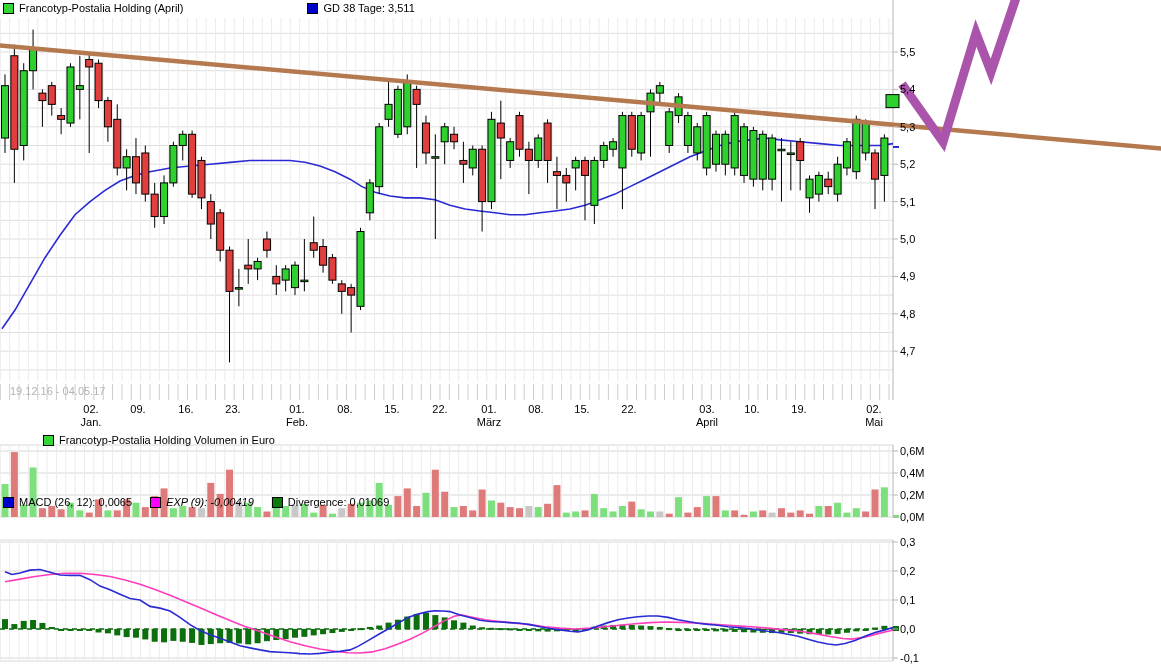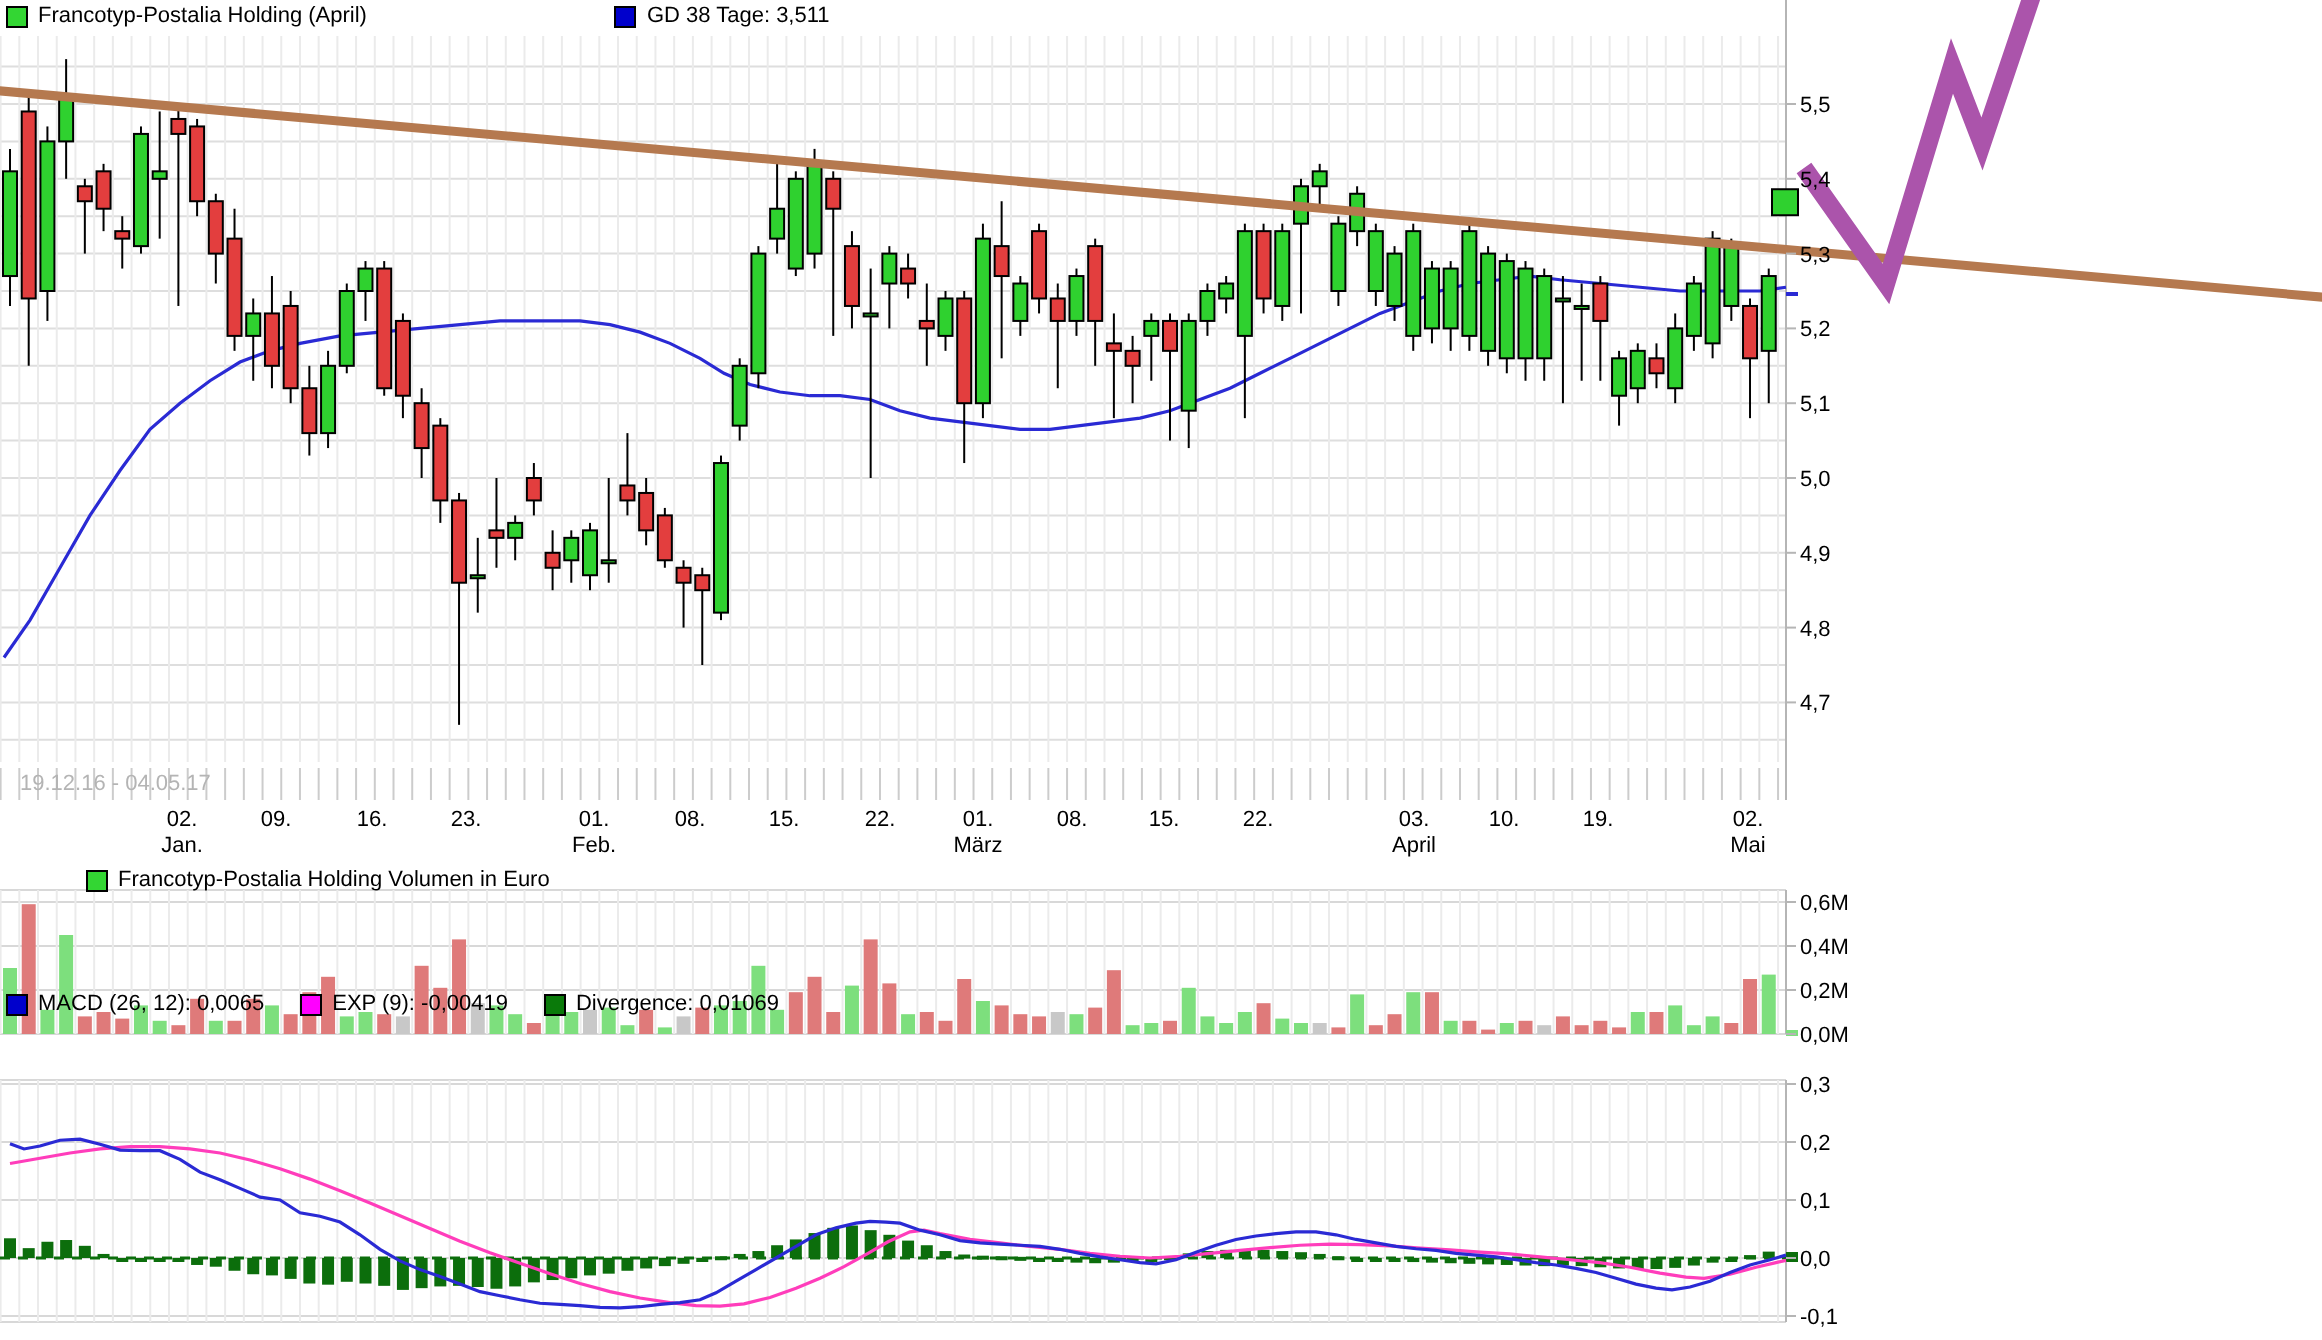--- a/index.html
+++ b/index.html
@@ -30,21 +30,21 @@
     <span class="swatch" style="background: rgb(51, 214, 51);"></span>
     <span>Francotyp-Postalia Holding Volumen in Euro</span>
   </span>
 </div>
 
 <div class="legend" style="top:496px;">
   <span class="legend-item">
     <span class="swatch" style="background: rgb(0, 0, 204);"></span>
     <span>MACD (26, 12): 0,0065</span>
   </span>
-  <span class="legend-item" style="margin-left:14px;">
+  <span class="legend-item" style="margin-left:14px;font-style:italic;">
     <span class="swatch" style="background: rgb(255, 0, 255);"></span>
     <span>EXP (9): -0,00419</span>
   </span>
   <span class="legend-item" style="margin-left:14px;text-align:center;">
     <span class="swatch" style="background: rgb(10, 122, 10);"></span>
     <span>Divergence: 0,01069</span>
   </span>
 </div>
 
 <svg id="chart-svg" width="1161" height="670">

